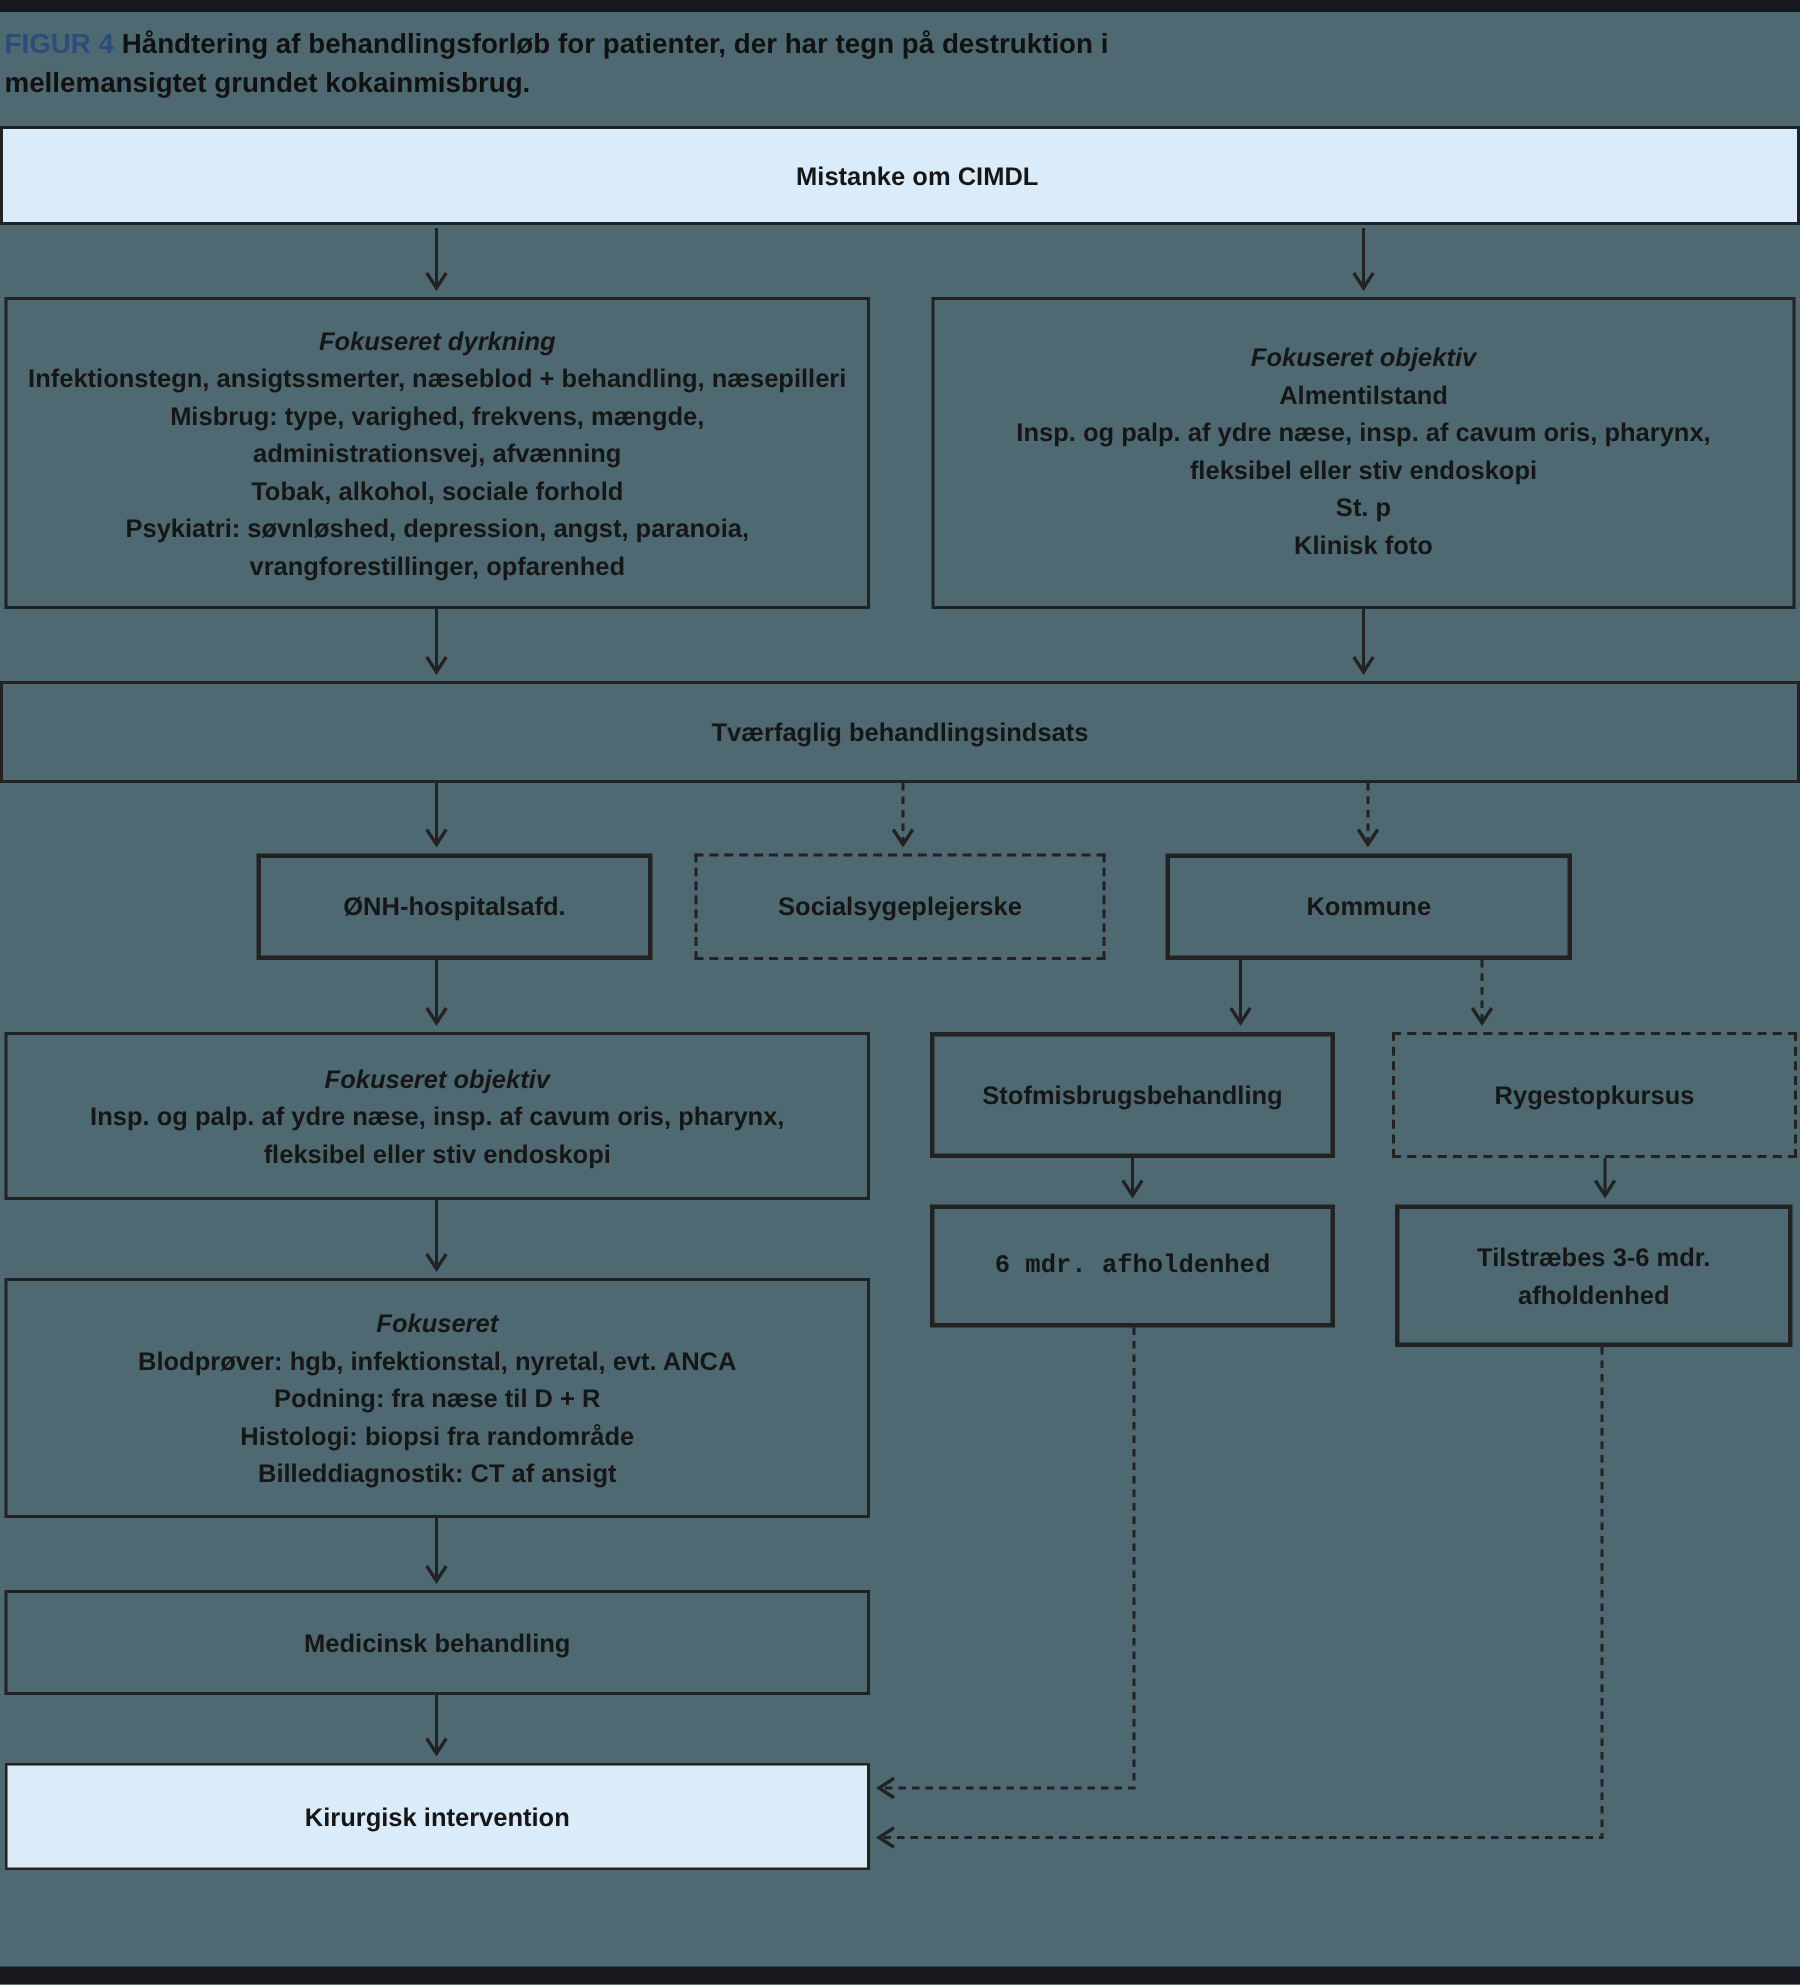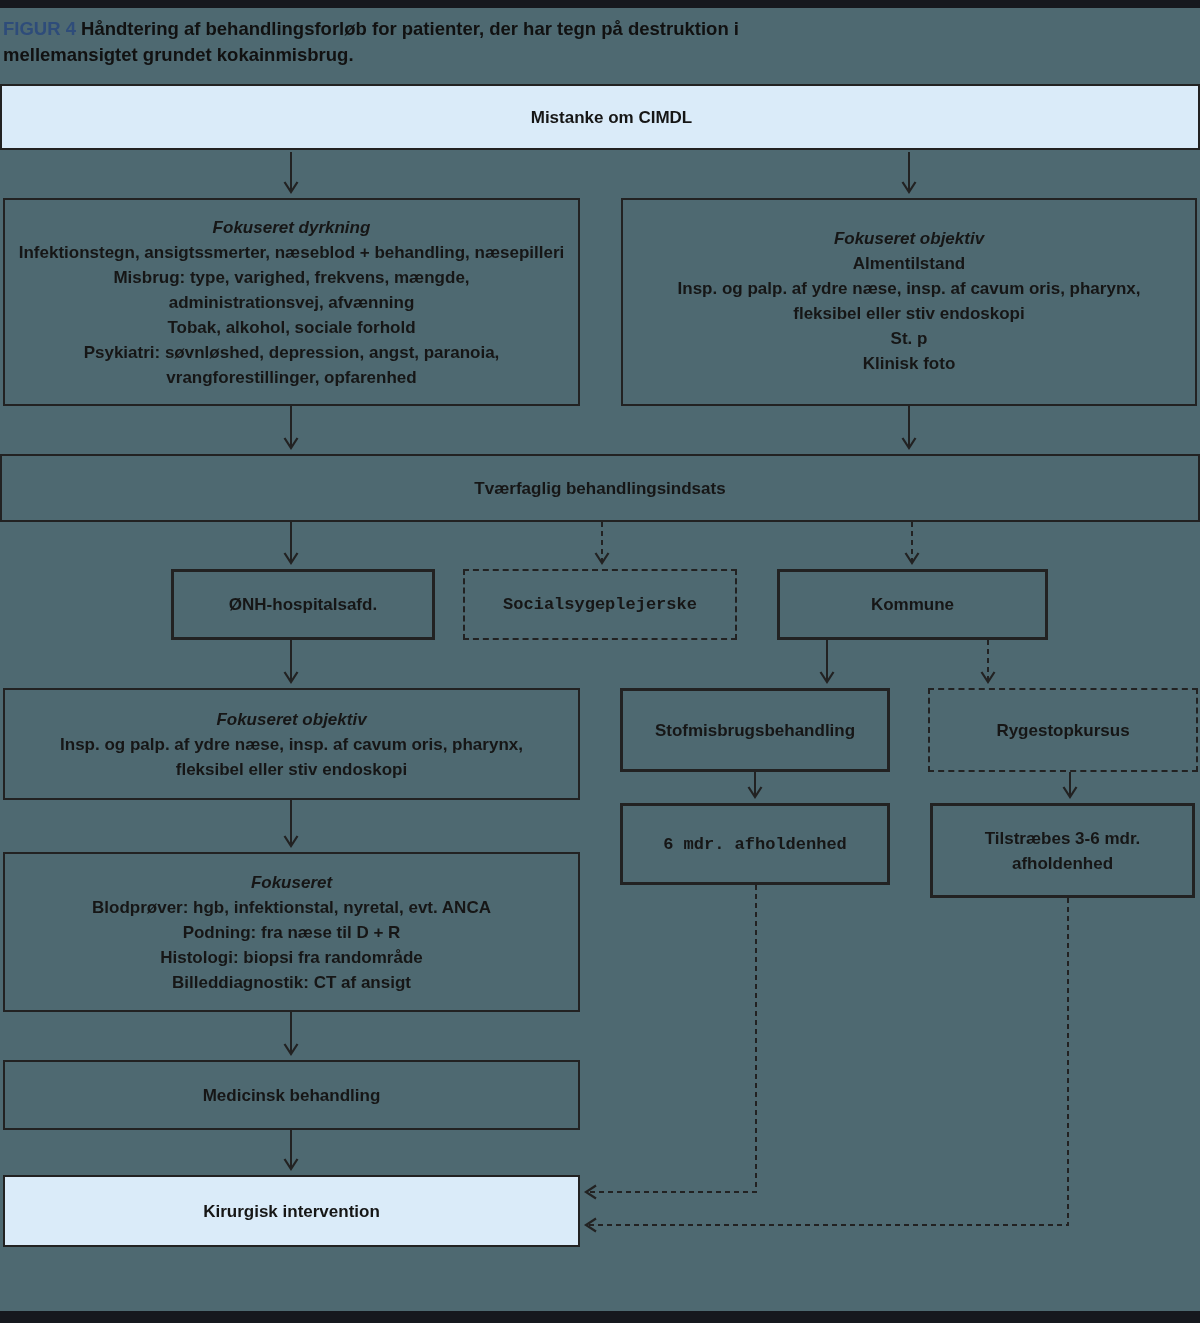--- a/index.html
+++ b/index.html
@@ -74,21 +74,21 @@
   </div>
 
   <div class="node" style="left:0;top:454px;width:1200px;height:68px;">
     <div class="ttl">Tværfaglig behandlingsindsats</div>
   </div>
 
   <div class="node thick" style="left:155px;top:569px;width:264px;height:71px;margin-left:16px;">
     <div class="ttl">ØNH-hospitalsafd.</div>
   </div>
 
-  <div class="node dashed" style="left:463px;top:569px;width:274px;height:71px;font-family:Liberation Mono, monospace;">
+  <div class="node dashed" style="left:463px;top:569px;width:274px;height:71px;">
     <div class="ttl">Socialsygeplejerske</div>
   </div>
 
   <div class="node thick" style="left:777px;top:569px;width:271px;height:71px;">
     <div class="ttl">Kommune</div>
   </div>
 
   <div class="node" style="left:3px;top:688px;width:577px;height:112px;">
     <div class="ttl italic">Fokuseret objektiv</div>
     <div class="body">Insp. og palp. af ydre næse, insp. af cavum oris, pharynx,

